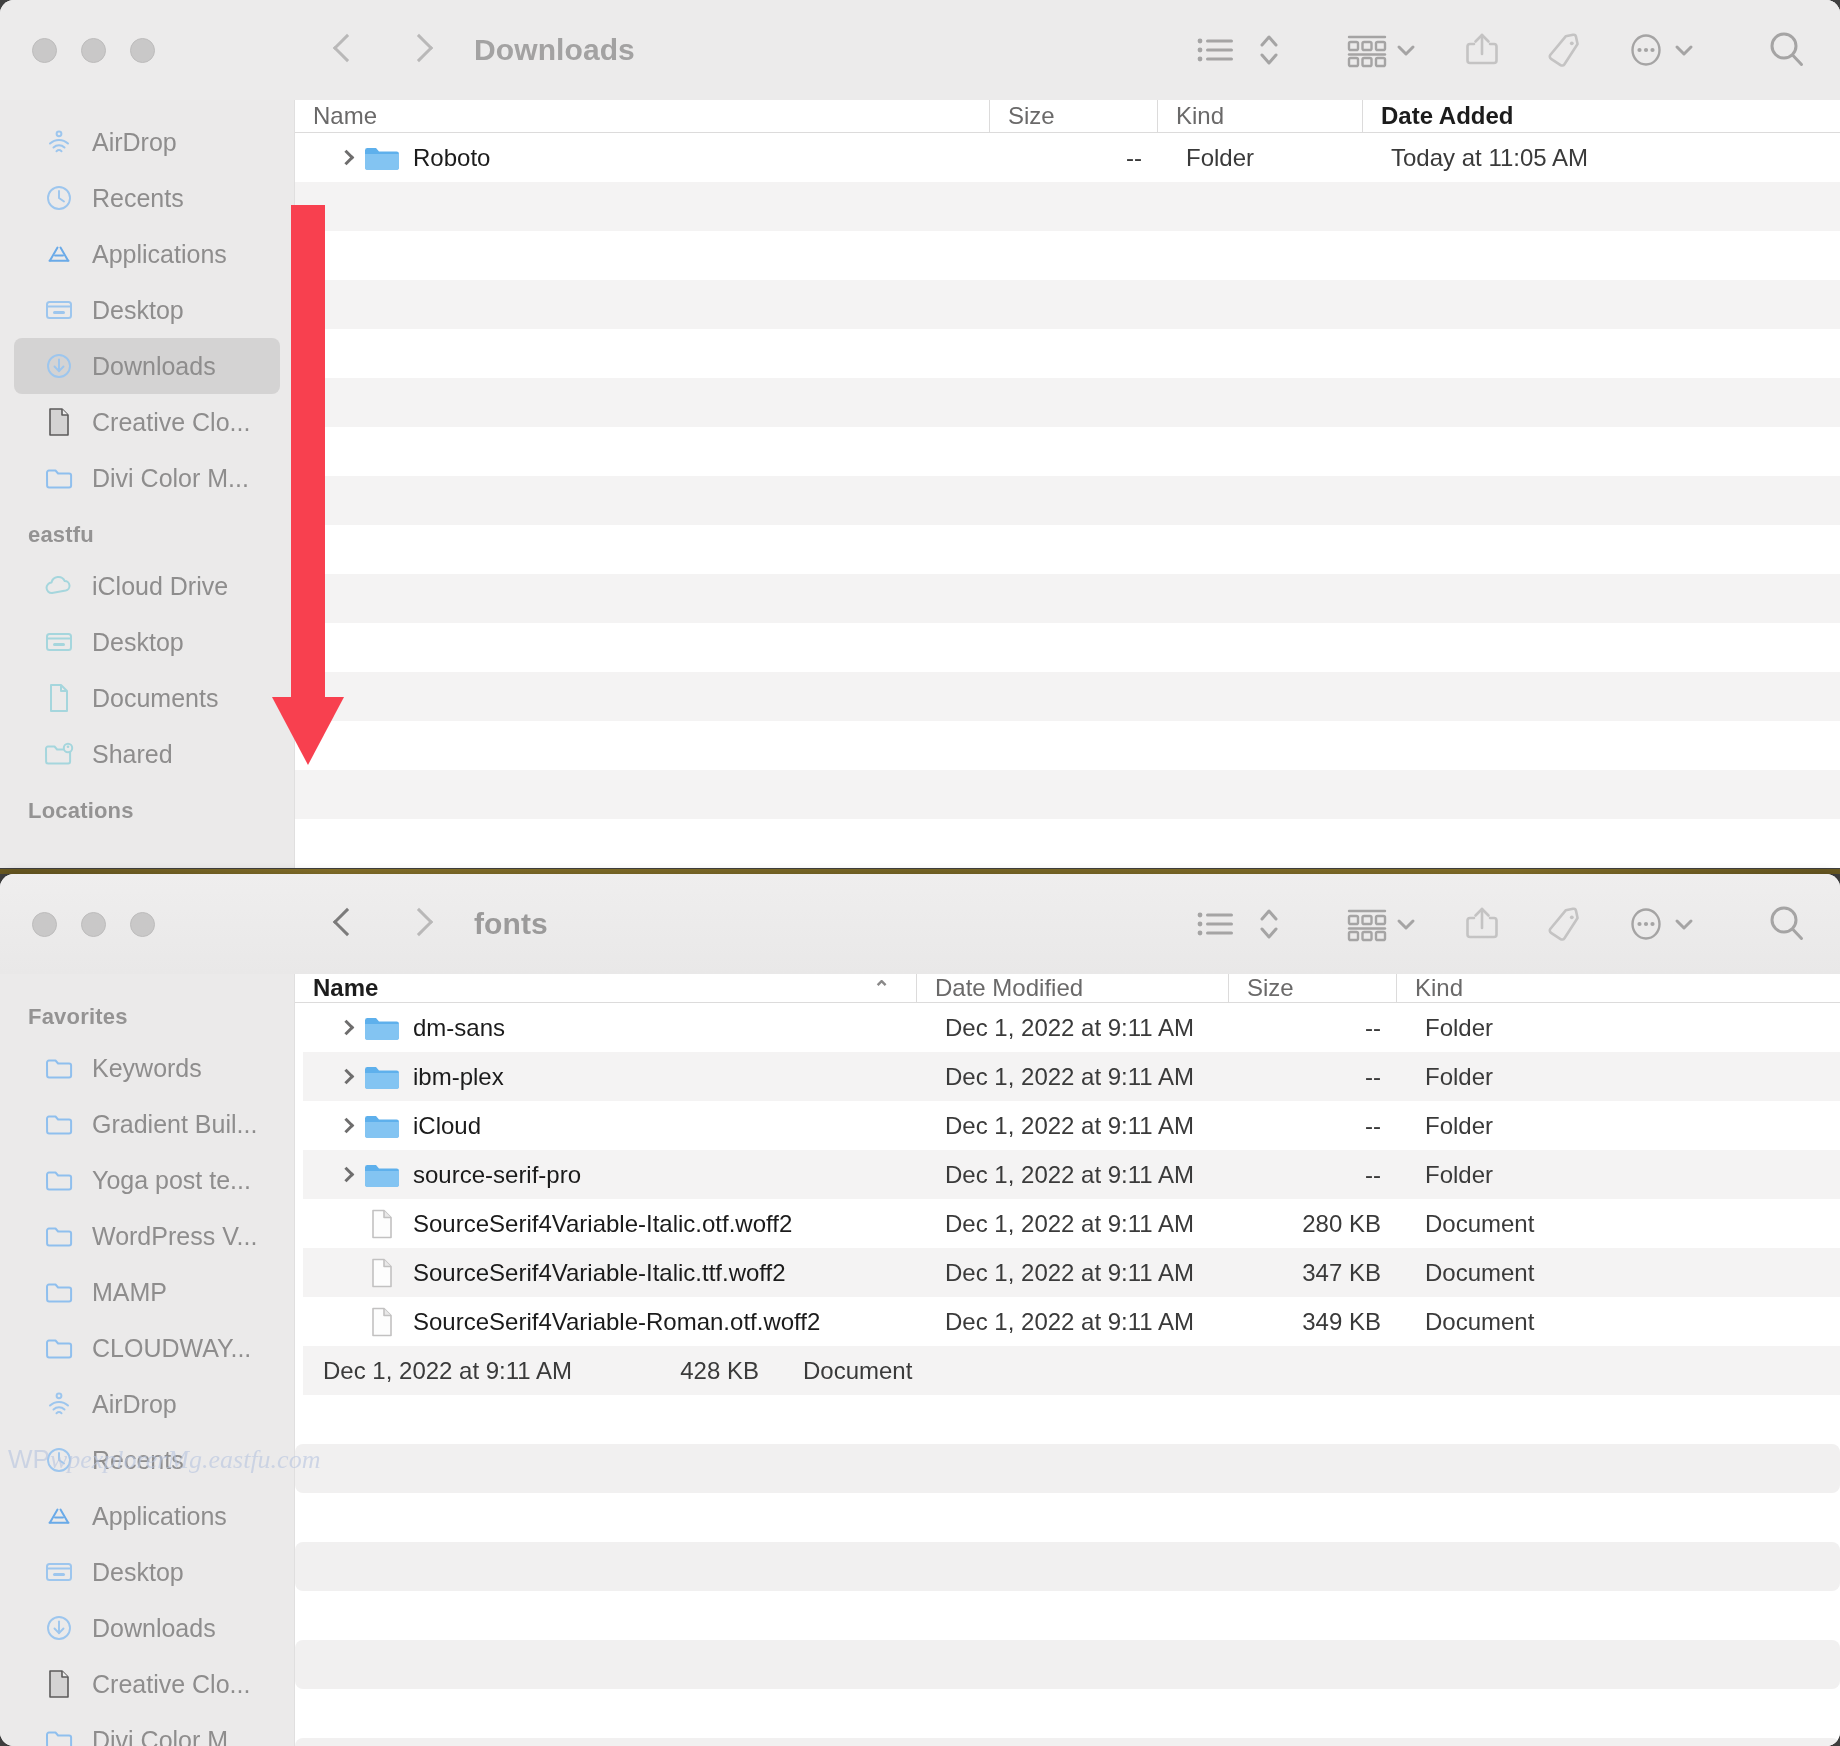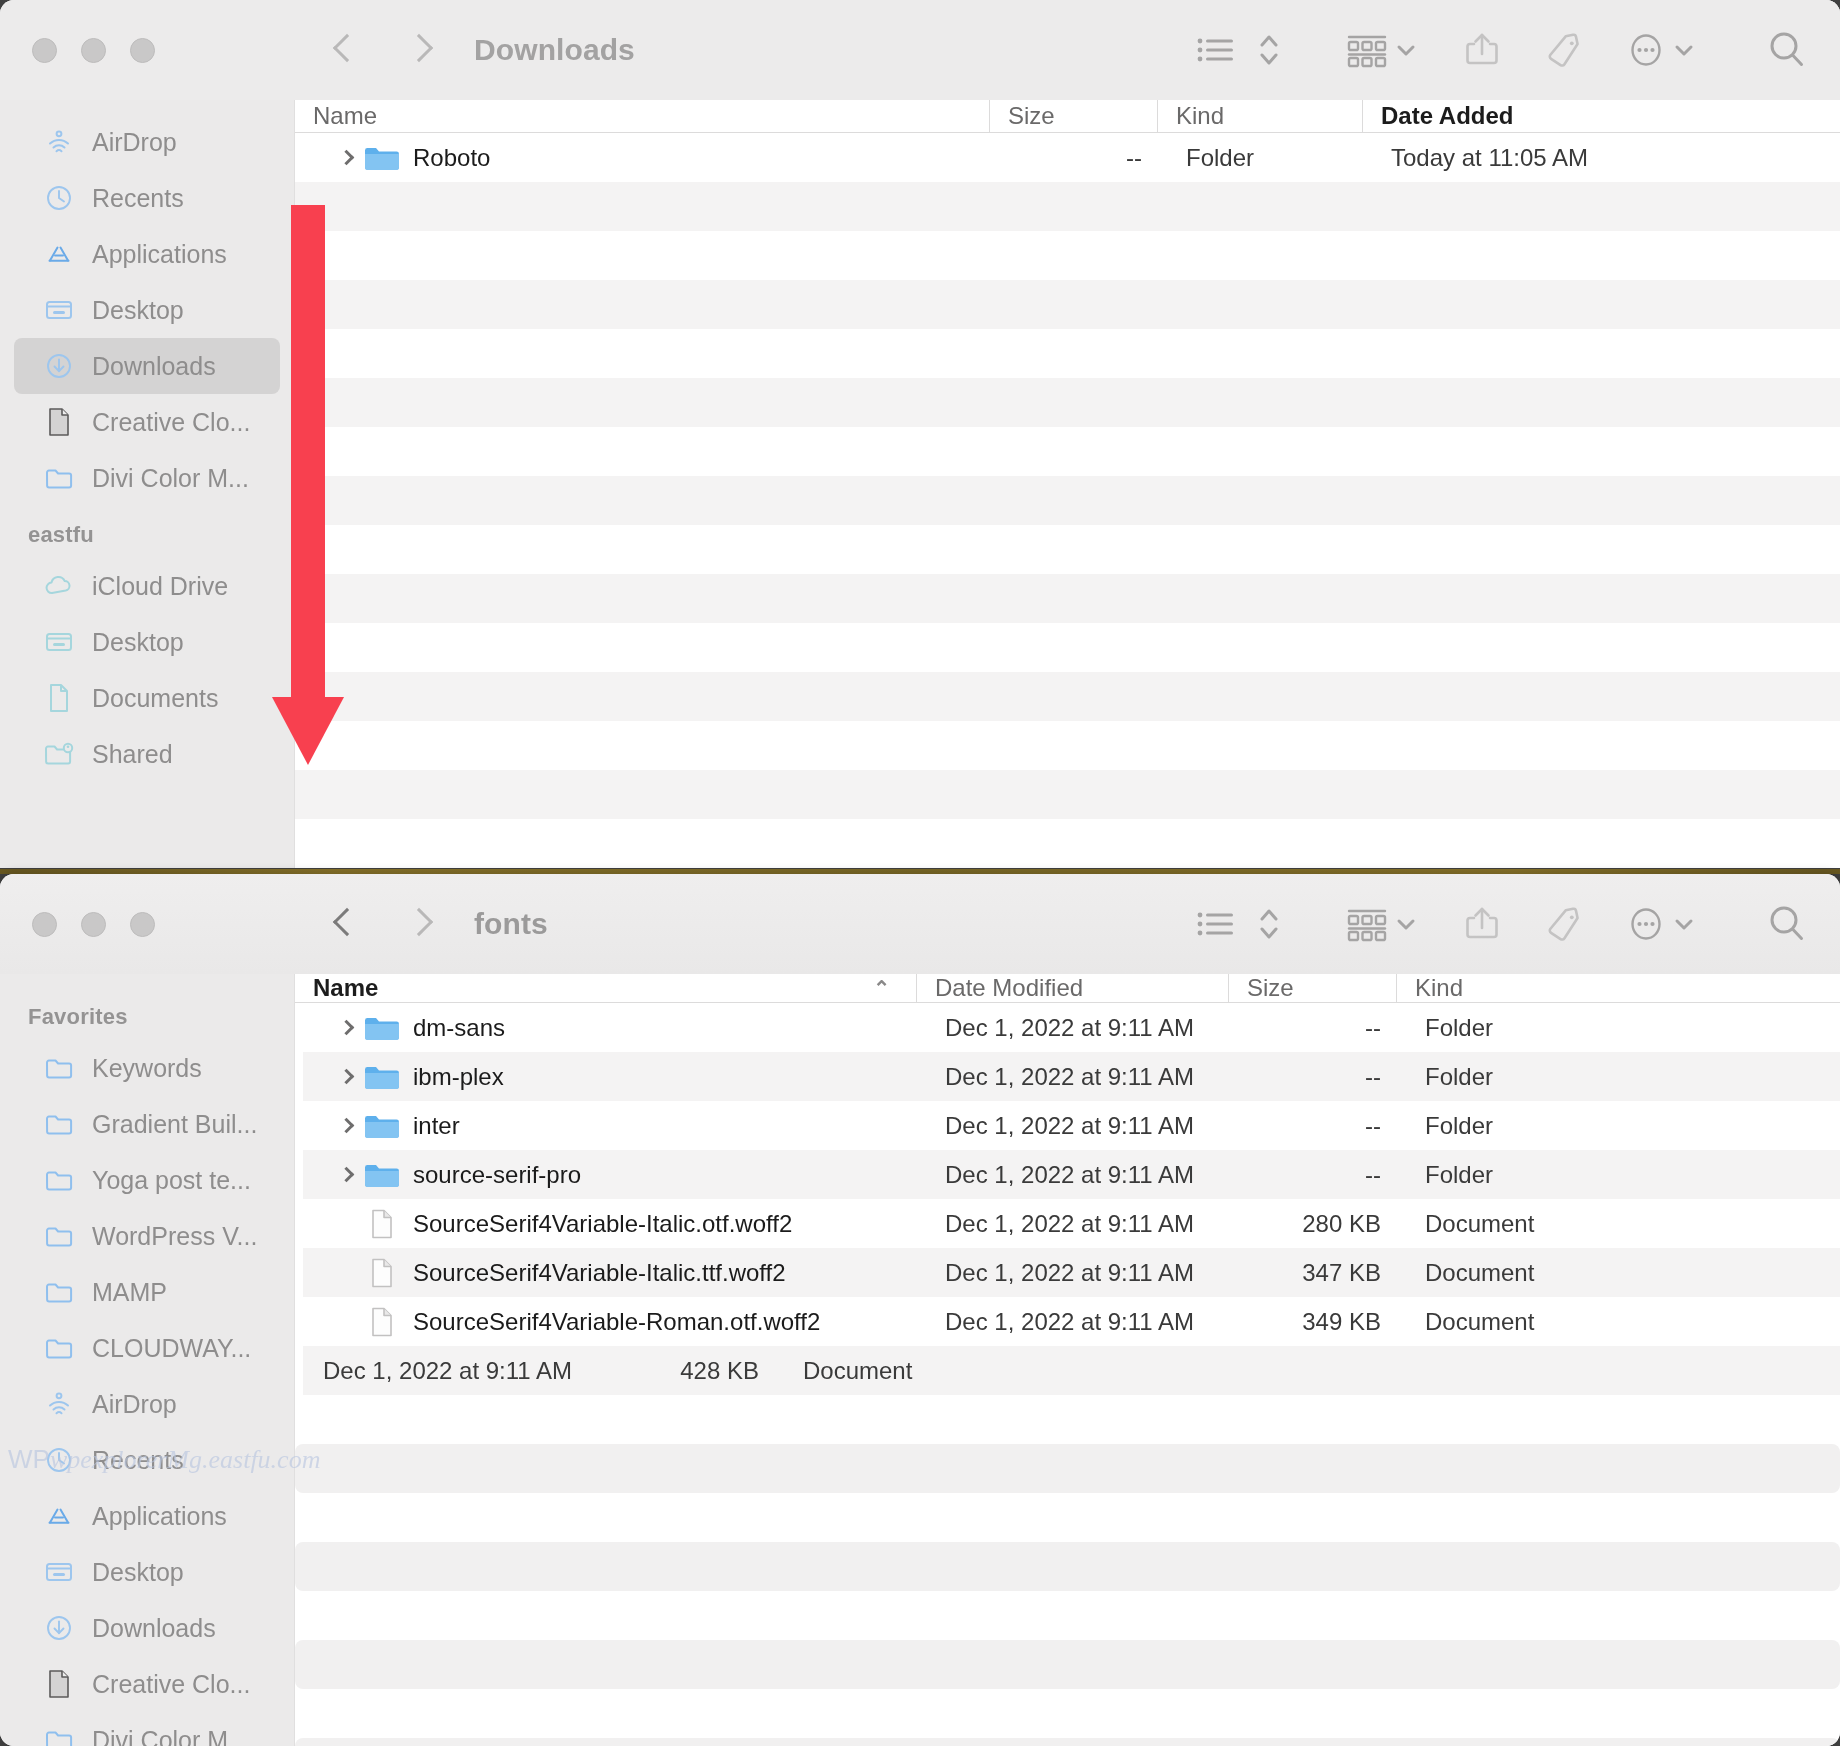--- a/index.html
+++ b/index.html
@@ -360,20 +360,21 @@
           <span class="sb-ico">
               <svg width="34" height="28" viewBox="0 0 34 28">
                 <path d="M4 8.5 a2 2 0 0 1 2-2 h6.5 l2.6 3 h11 a2 2 0 0 1 2 2 v10 a2 2 0 0 1 -2 2 h-20 a2 2 0 0 1 -2 -2 Z" fill="none" stroke="#a5d6dd" stroke-width="2" stroke-linejoin="round"></path>
                 <circle cx="26" cy="8" r="4.2" fill="#ebeaea" stroke="#a5d6dd" stroke-width="2"></circle>
                 <circle cx="26" cy="6.8" r="1.3" fill="#a5d6dd"></circle>
               </svg>
             </span>
           <span class="sb-label">Shared</span>
         </div>
 
+        <div class="sb-group-title">Locations</div>
       </div>
 
       <div class="filelist">
         <div class="col-head">
           <div class="ch" style="width:695px">Name</div>
           <div class="ch" style="width:168px">Size</div>
           <div class="ch" style="width:205px">Kind</div>
           <div class="ch bold" style="flex:1">Date Added</div>
         </div>
         <div class="rows">
@@ -713,21 +714,21 @@
             <div class="c-name" style="width:622px">
               <span class="disc">
                   <i></i>
                 </span>
               <span class="ficon">
                   <svg width="38" height="30" viewBox="0 0 38 30">
                     <path d="M2 7.5 a2.4 2.4 0 0 1 2.4-2.4 h8.6 l3 3.4 h17.6 a2.4 2.4 0 0 1 2.4 2.4 v13.7 a2.4 2.4 0 0 1 -2.4 2.4 h-29.2 a2.4 2.4 0 0 1 -2.4 -2.4 Z" fill="#5eb0ec"></path>
                     <path d="M2 11 h34 v13.6 a2.4 2.4 0 0 1 -2.4 2.4 h-29.2 a2.4 2.4 0 0 1 -2.4 -2.4 Z" fill="#83c4f2"></path>
                   </svg>
                 </span>
-              <span class="fname">inter</span>
+              <span class="fname">iCloud</span>
             </div>
             <div class="c-txt" style="width:312px">Dec 1, 2022 at 9:11 AM</div>
             <div class="c-num" style="width:168px">--</div>
             <div class="c-txt" style="flex:1">Folder</div>
           </div>
 
           <div class="frow alt">
             <div class="c-name" style="width:622px">
               <span class="disc">
                   <i></i>

